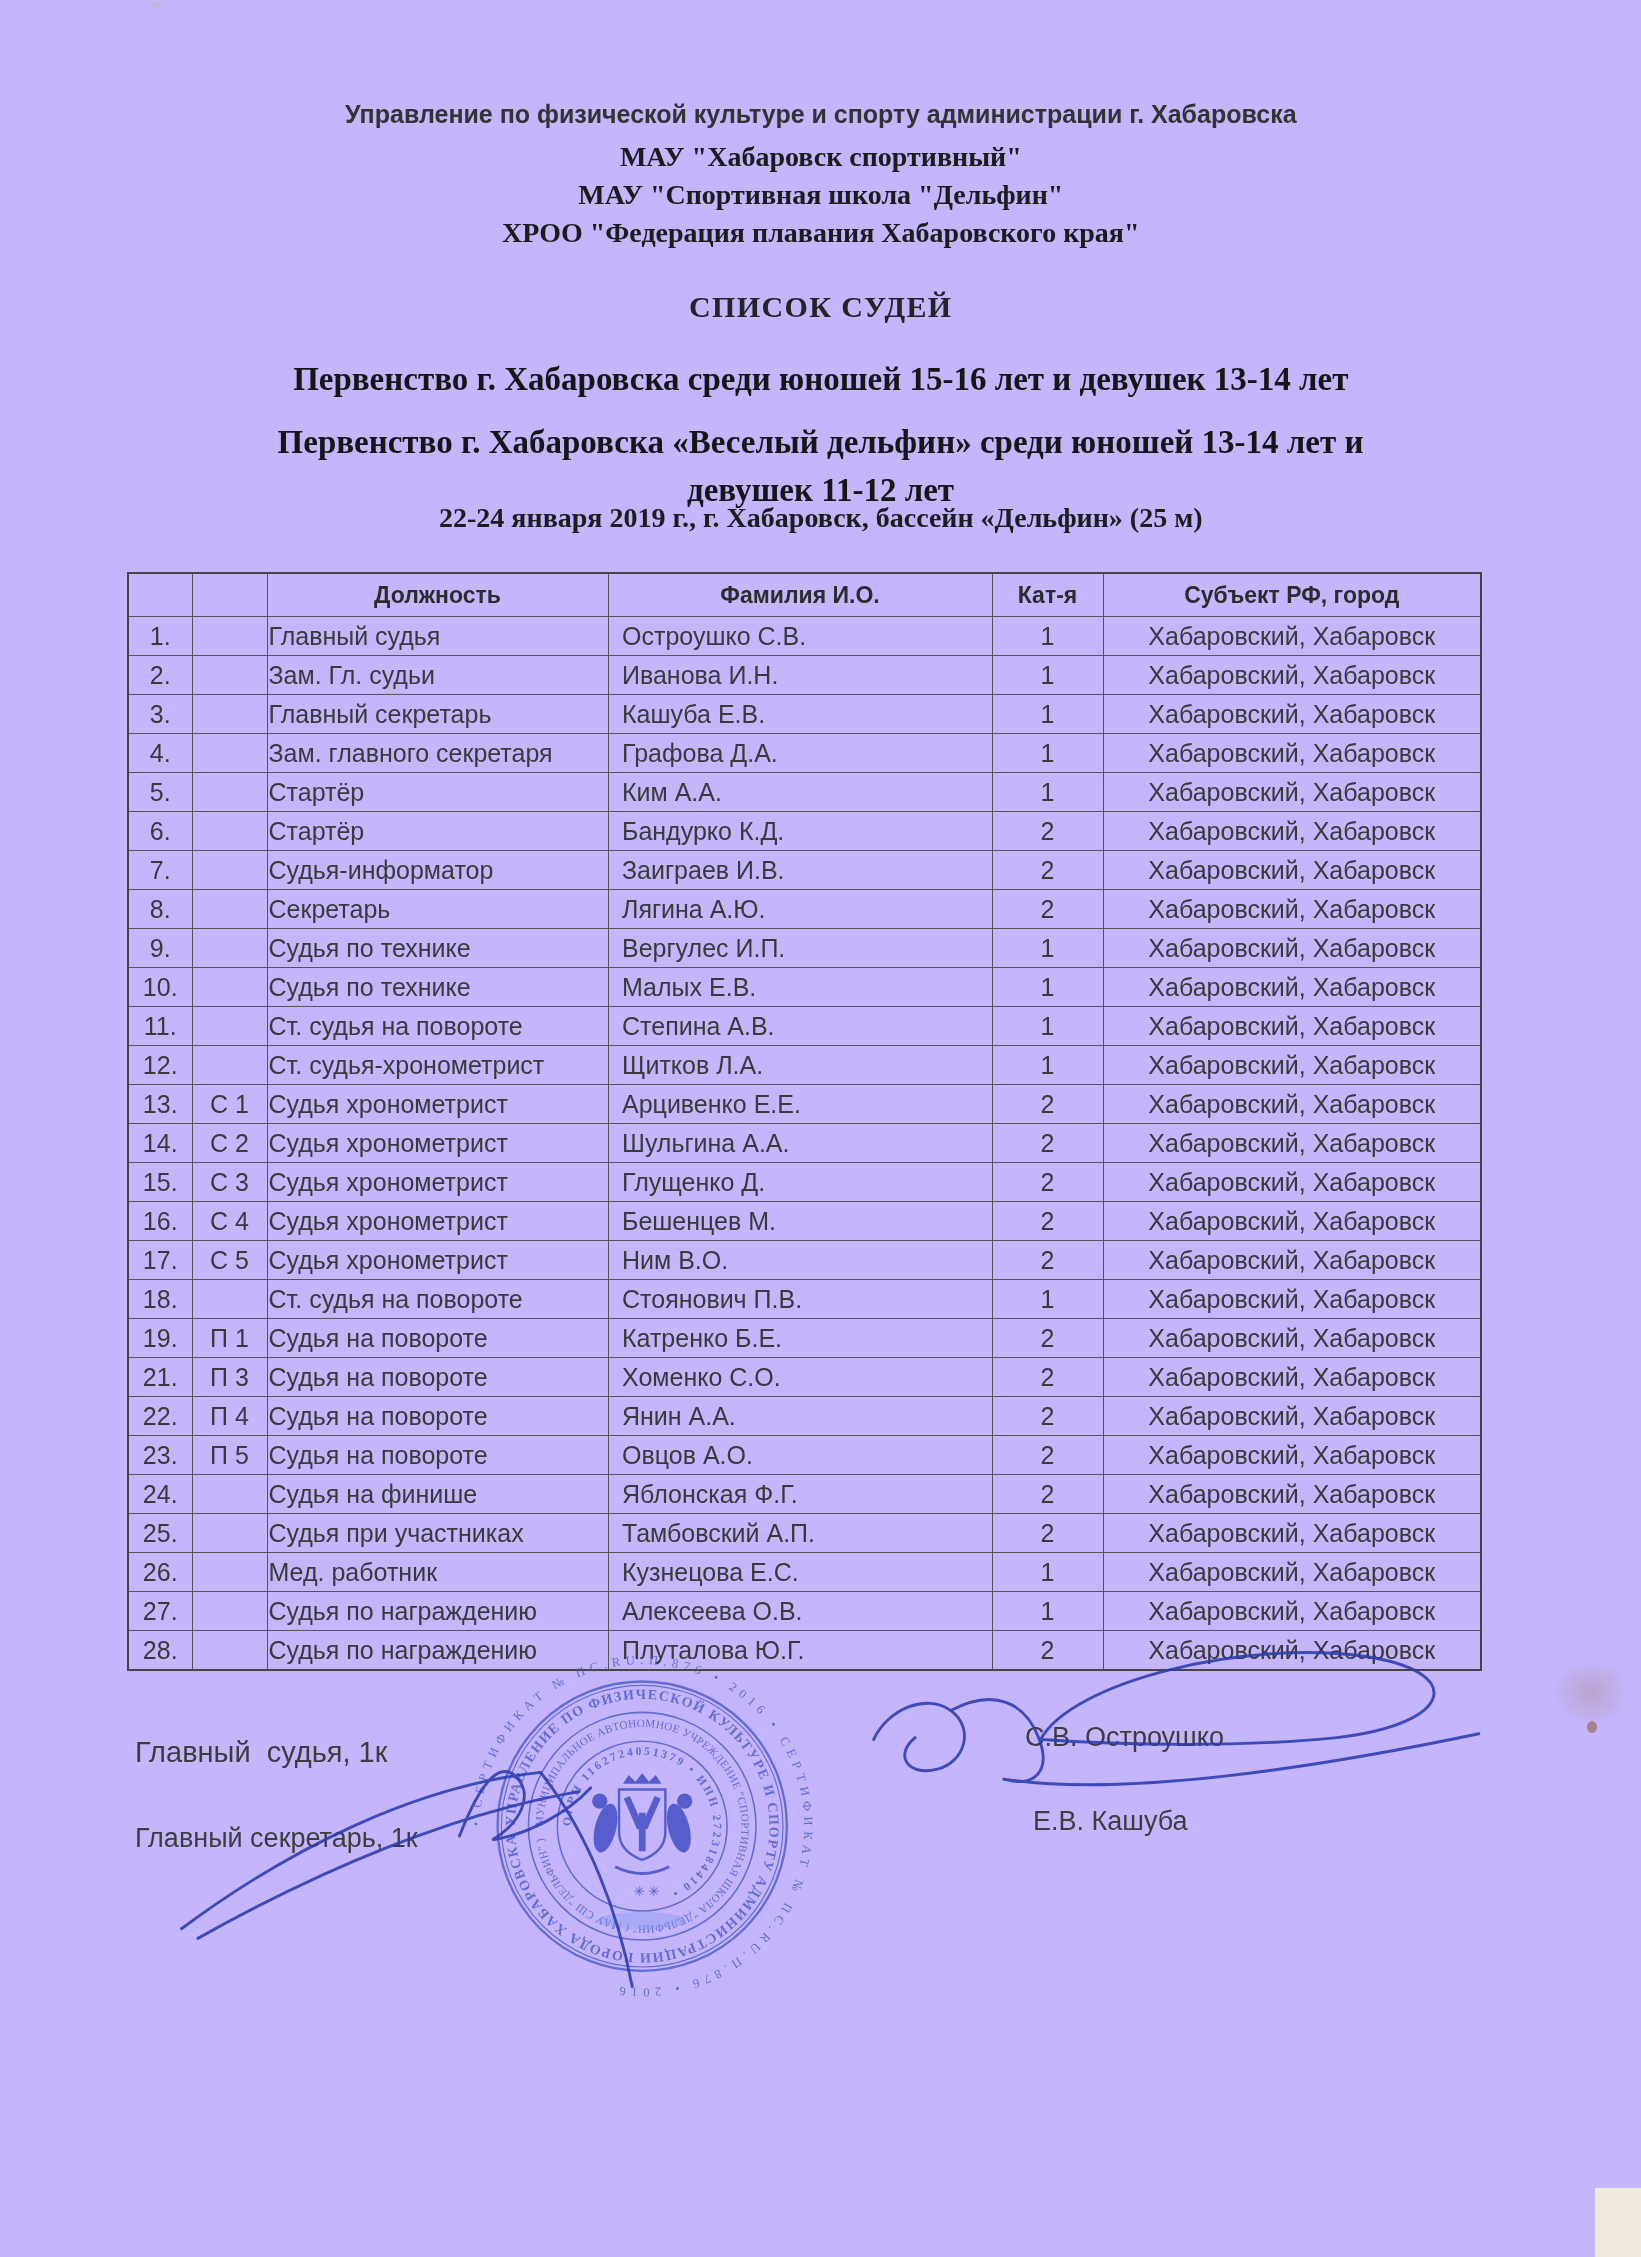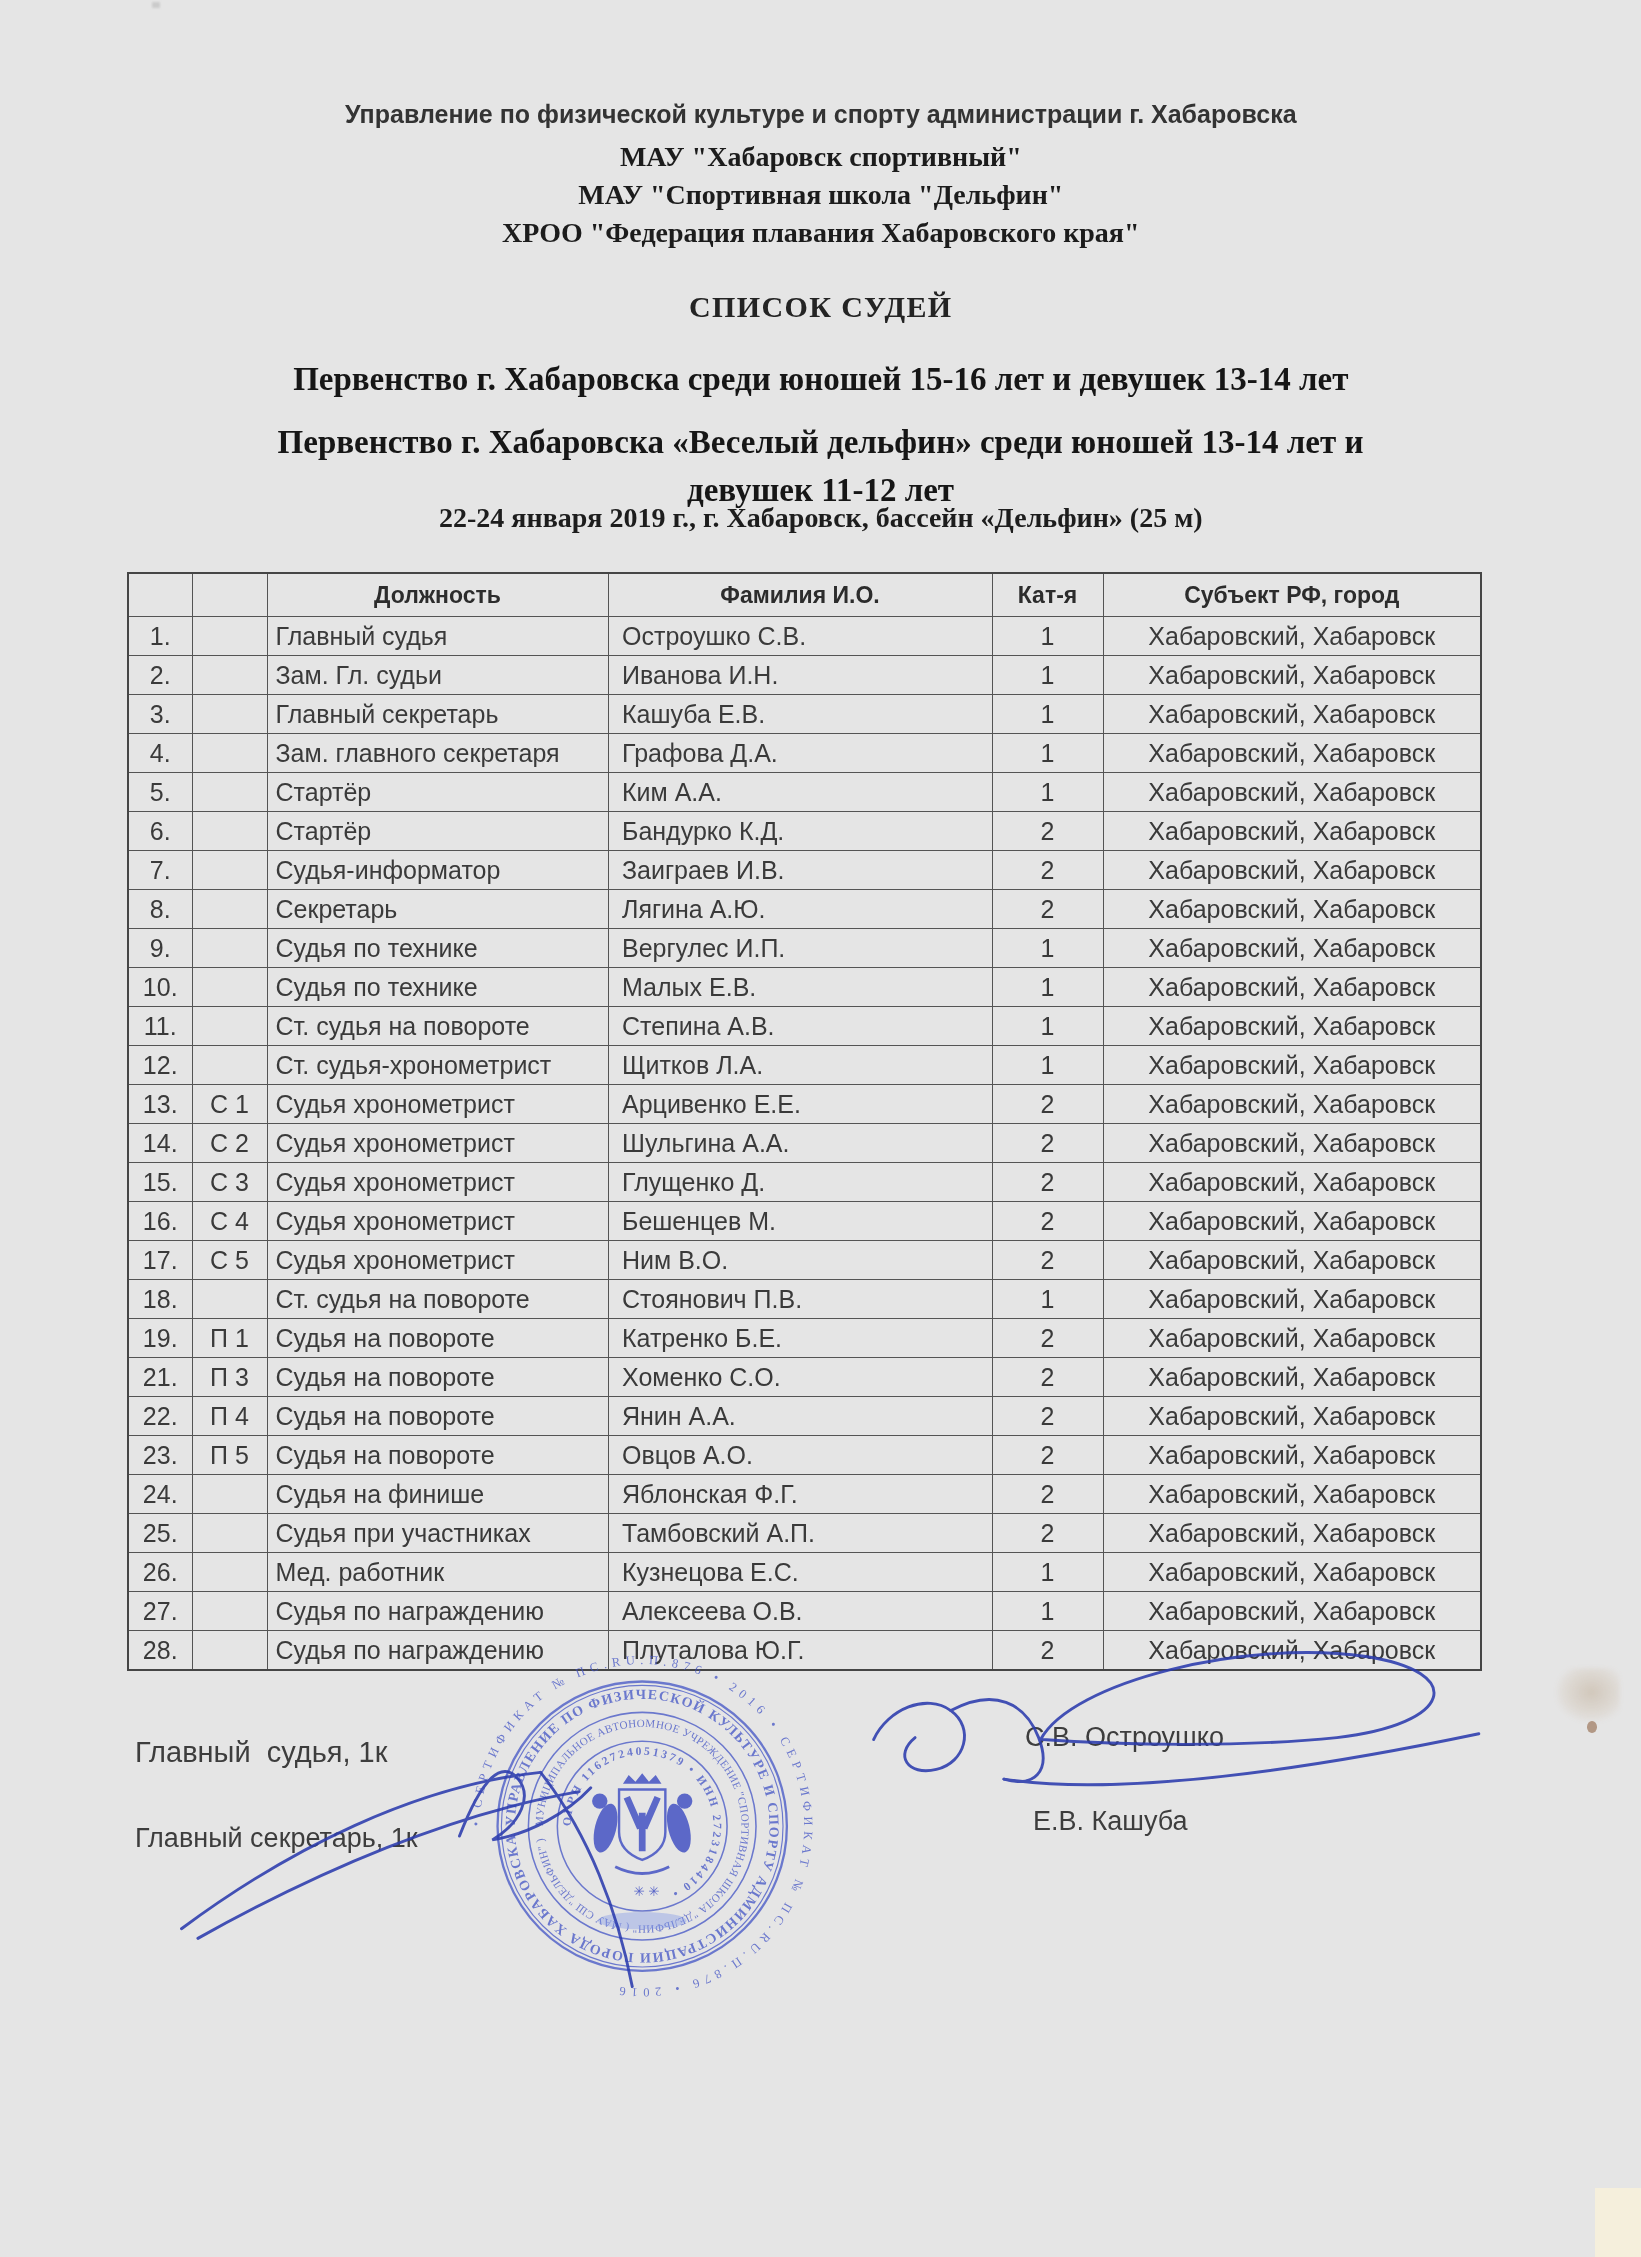--- a/index.html
+++ b/index.html
@@ -1,19 +1,19 @@
 <!DOCTYPE html>
 <html><head>
 <meta charset="utf-8">
 <style>
   html,body{margin:0;padding:0;}
   .page{
     position:relative;
     width:1641px;height:2257px;
-    background:#e5e5e5;
+    background:#c4b5fd;
     overflow:hidden;
     font-family:"Liberation Sans",sans-serif;
     color:#3a3a3a;
   }
   
   .org-block{
     position:absolute;left:19.3px;top:100px;width:1603px;
     text-align:center;
   }
   .org-line-sans{
@@ -54,21 +54,21 @@
     border:1.5px solid #545454;
     border-top-width:1.9px;border-bottom-width:1.9px;
     overflow:hidden;white-space:nowrap;
   }
   .judges th{
     height:40px;font-weight:bold;font-size:23px;color:#2c2c2c;text-align:center;
   }
   .judges td{height:36px;font-size:25px;color:#3a3a3a;}
   .col-num{text-align:center;}
   .col-code{text-align:center;margin-top:40px;}
-  .col-position{text-align:left;padding-left:8px;}
+  .col-position{text-align:left;padding-left:1px;}
   .col-name{text-align:left;padding-left:13.5px;}
   .col-category{text-align:center;}
   .col-region{text-align:center;}
   
   .sig-label-1{position:absolute;left:135px;top:1736px;font-size:29px;color:#3d3d3d;white-space:pre;}
   .sig-label-2{position:absolute;left:135px;top:1823px;font-size:27px;color:#3d3d3d;white-space:pre;}
   .sig-name-1{position:absolute;left:1025px;top:1722px;font-size:27px;color:#3d3d3d;}
   .sig-name-2{position:absolute;left:1033px;top:1806px;font-size:27px;color:#3d3d3d;}
   
   .stamp-svg{position:absolute;left:391px;top:1614px;width:541px;height:434px;}

